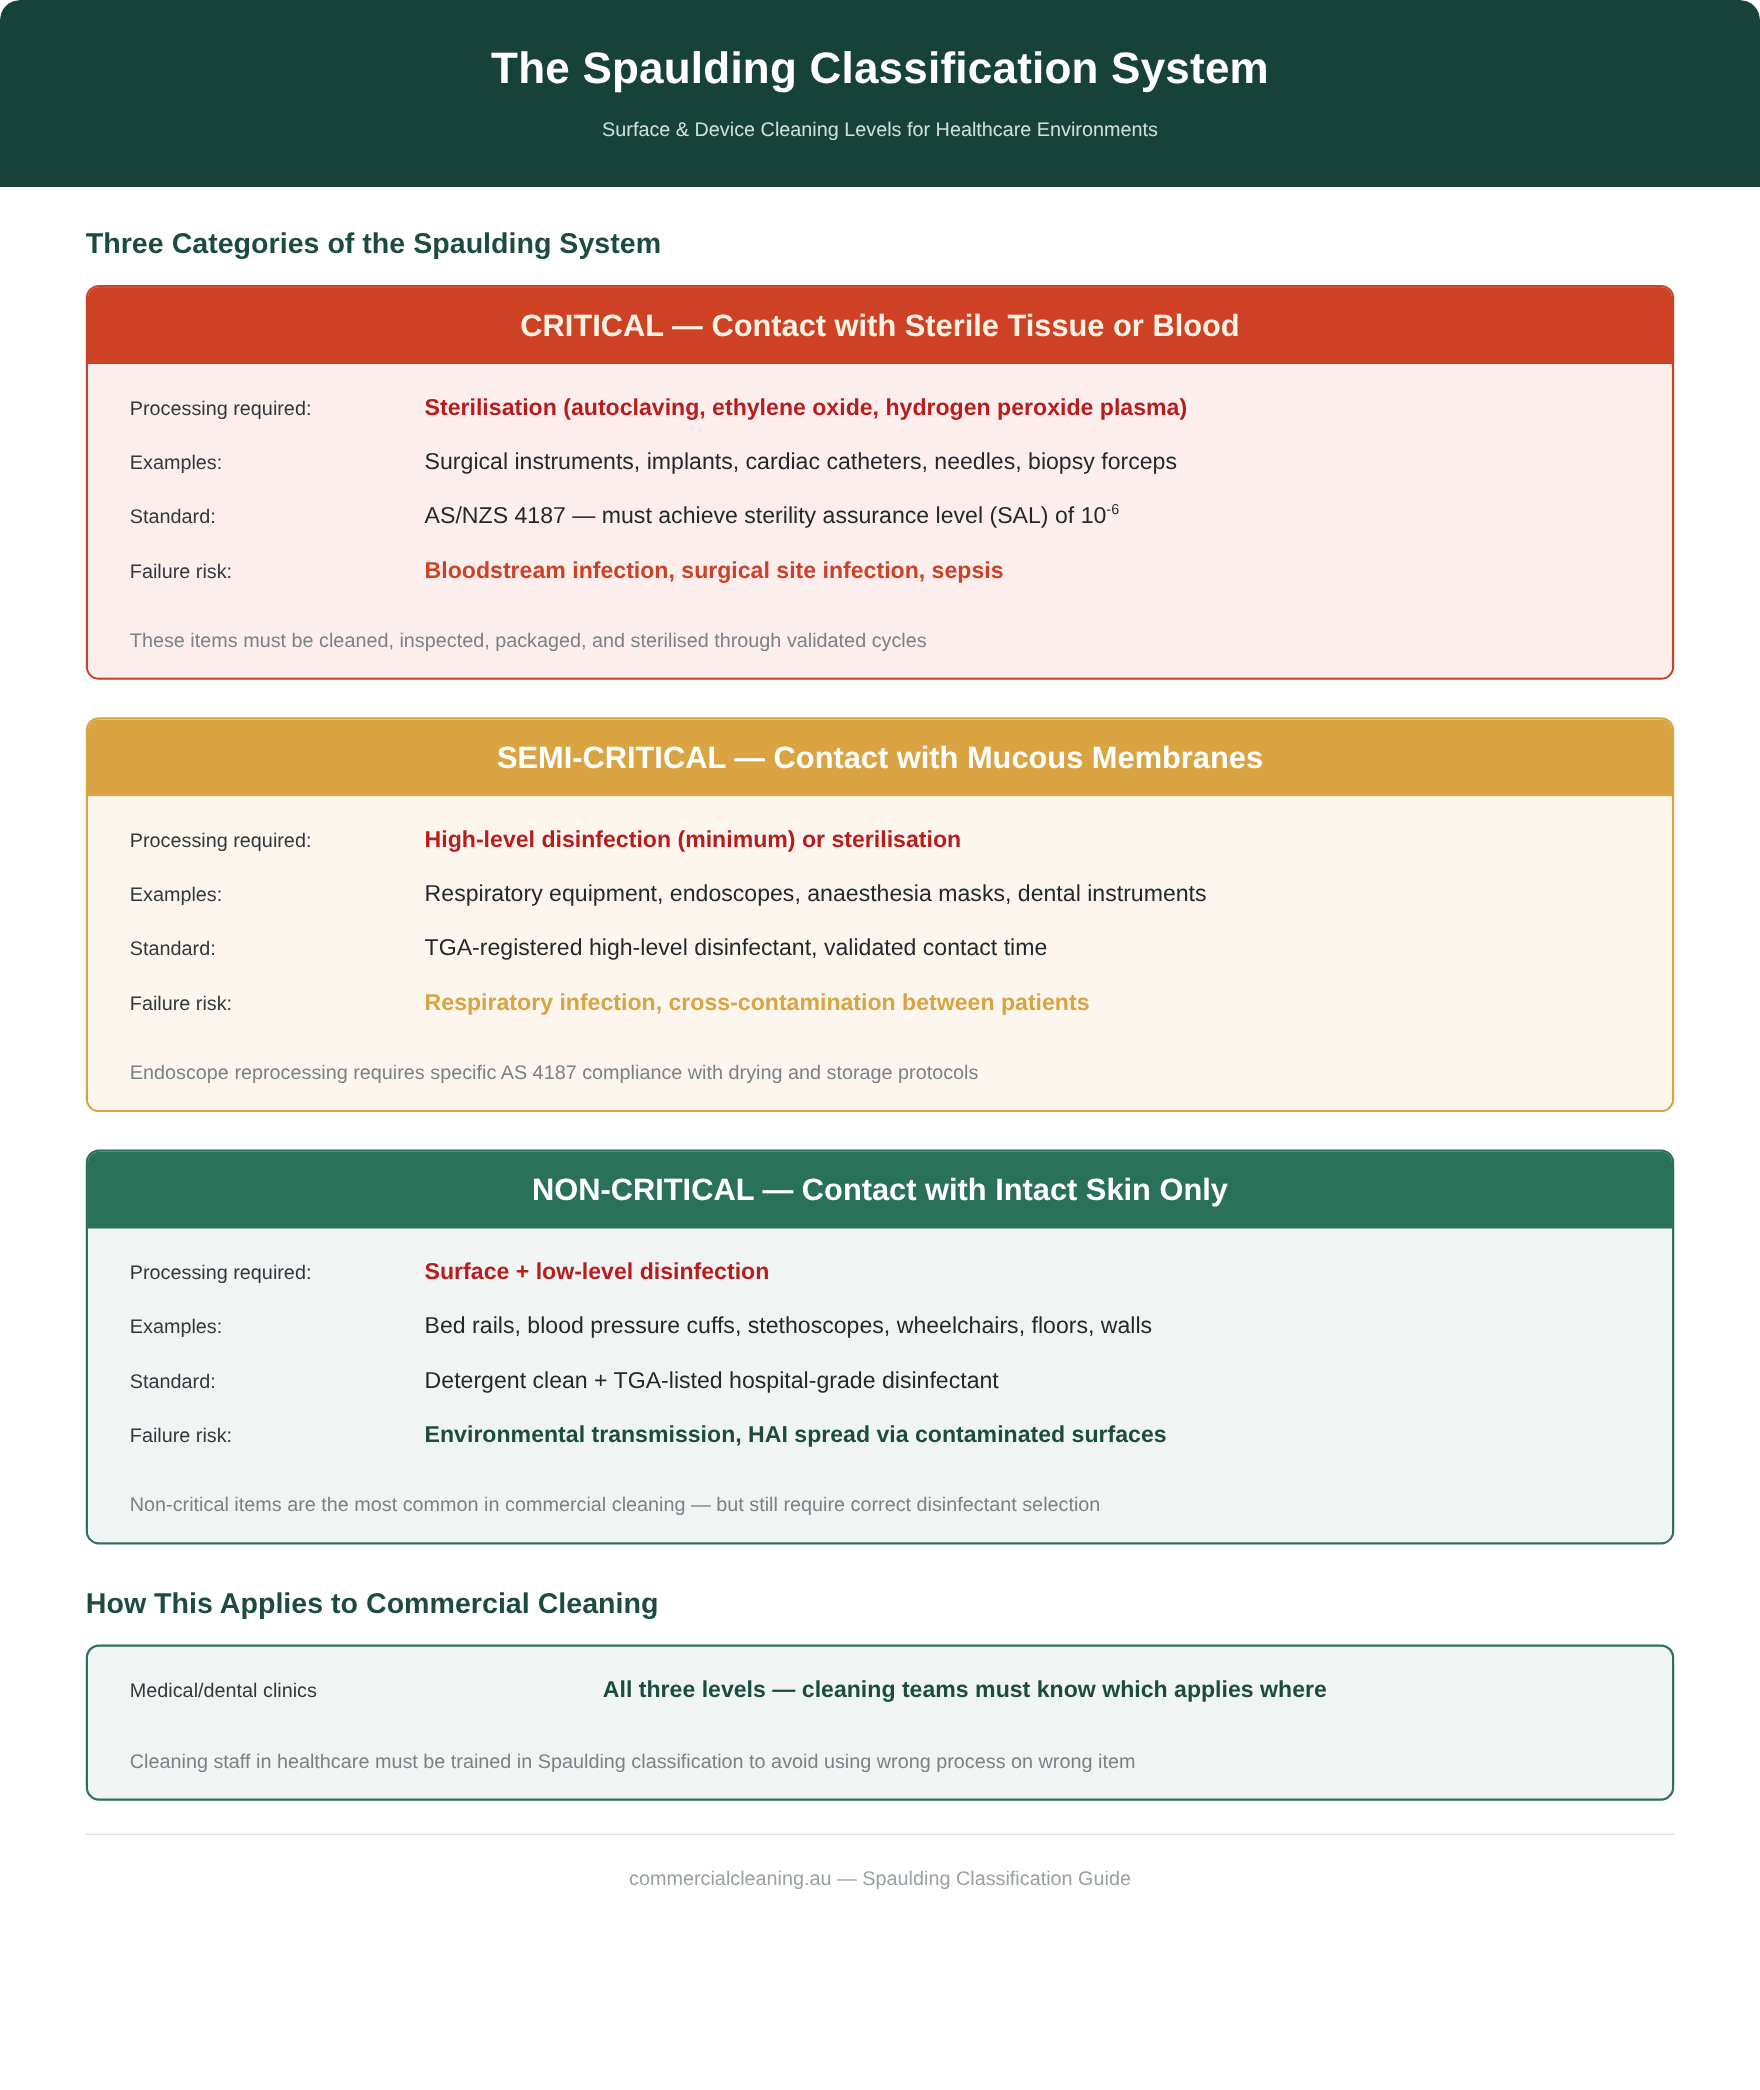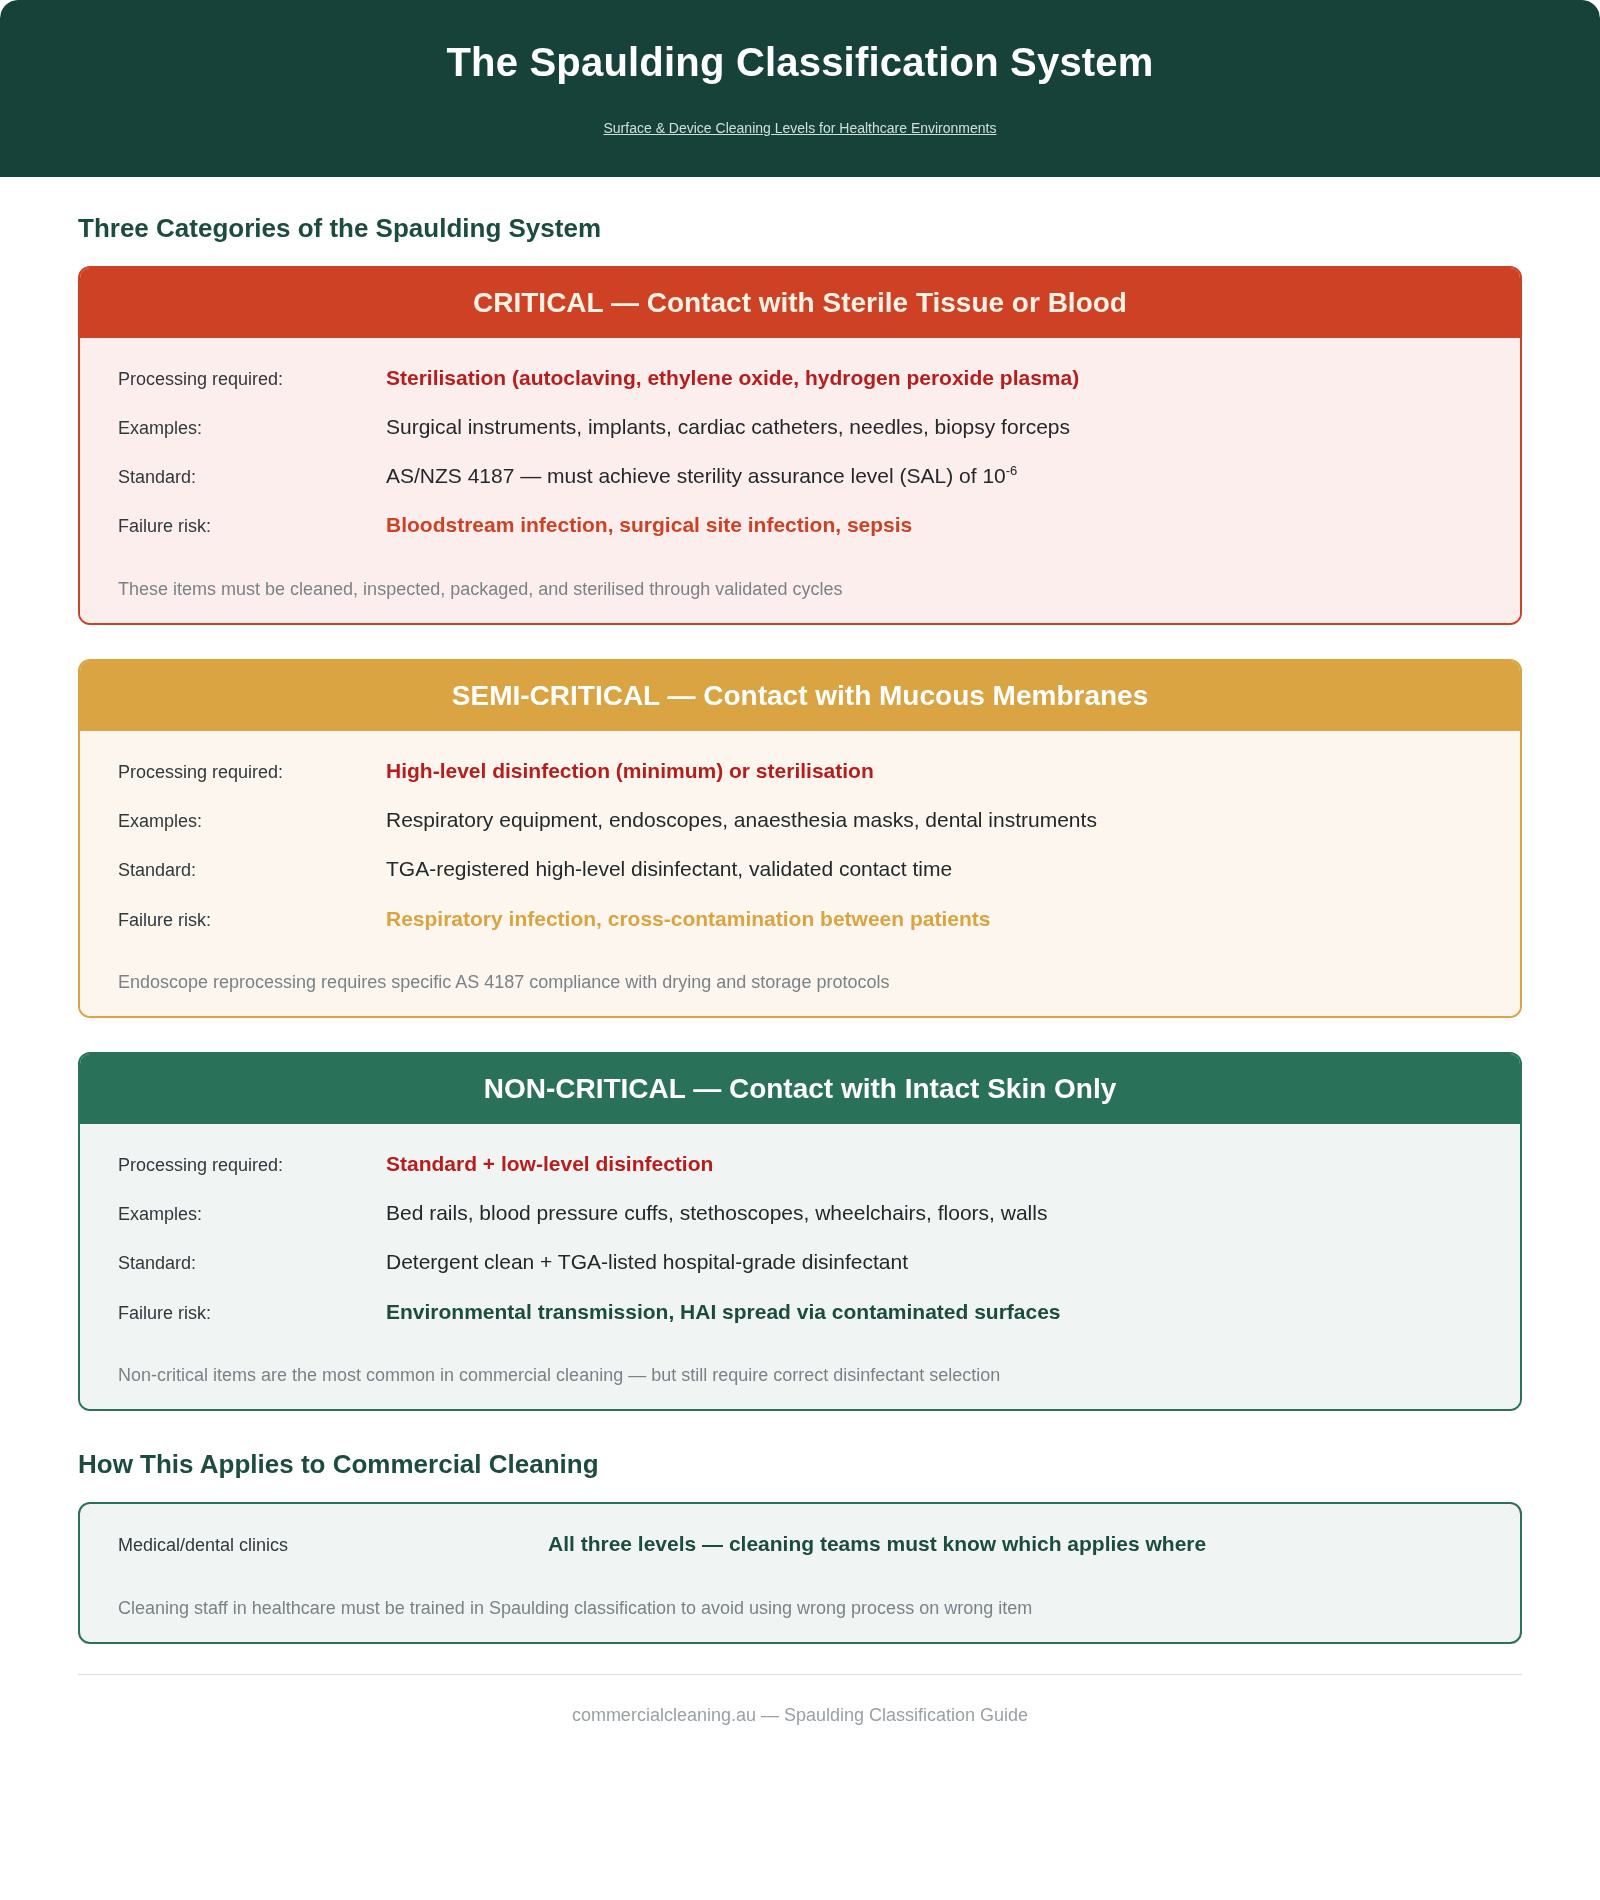--- a/index.html
+++ b/index.html
@@ -30,25 +30,24 @@
   }
   .hero-title {
     color: #ffffff;
     font-size: 40px;
     font-weight: bold;
     letter-spacing: 0.2px;
     line-height: 1.22;
   }
   .hero-sub {
     color: #cfe0da;
-    font-size: 14px;
+    font-size: 18px;
     font-weight: normal;
-    margin-top: 32px;
+    margin-top: 20px;
     line-height: 1.3;
-    text-decoration: underline;
   }
 
   
   .content {
     padding: 36px 78px 0 78px;
   }
 
   .section-heading {
     color: #1c4c3f;
     font-size: 26px;
@@ -202,21 +201,21 @@
         </div>
         <div class="note">Endoscope reprocessing requires specific AS 4187 compliance with drying and storage protocols</div>
       </div>
     </div>
 
     <div class="card non">
       <div class="card-head">NON-CRITICAL — Contact with Intact Skin Only</div>
       <div class="card-body">
         <div class="row">
           <div class="row-label">Processing required:</div>
-          <div class="row-value strong">Standard + low-level disinfection</div>
+          <div class="row-value strong">Surface + low-level disinfection</div>
         </div>
         <div class="row">
           <div class="row-label">Examples:</div>
           <div class="row-value">Bed rails, blood pressure cuffs, stethoscopes, wheelchairs, floors, walls</div>
         </div>
         <div class="row">
           <div class="row-label">Standard:</div>
           <div class="row-value"><span>Detergent clean + TGA-listed hospital-grade disinfectant</span><sup></sup></div>
         </div>
         <div class="row">

